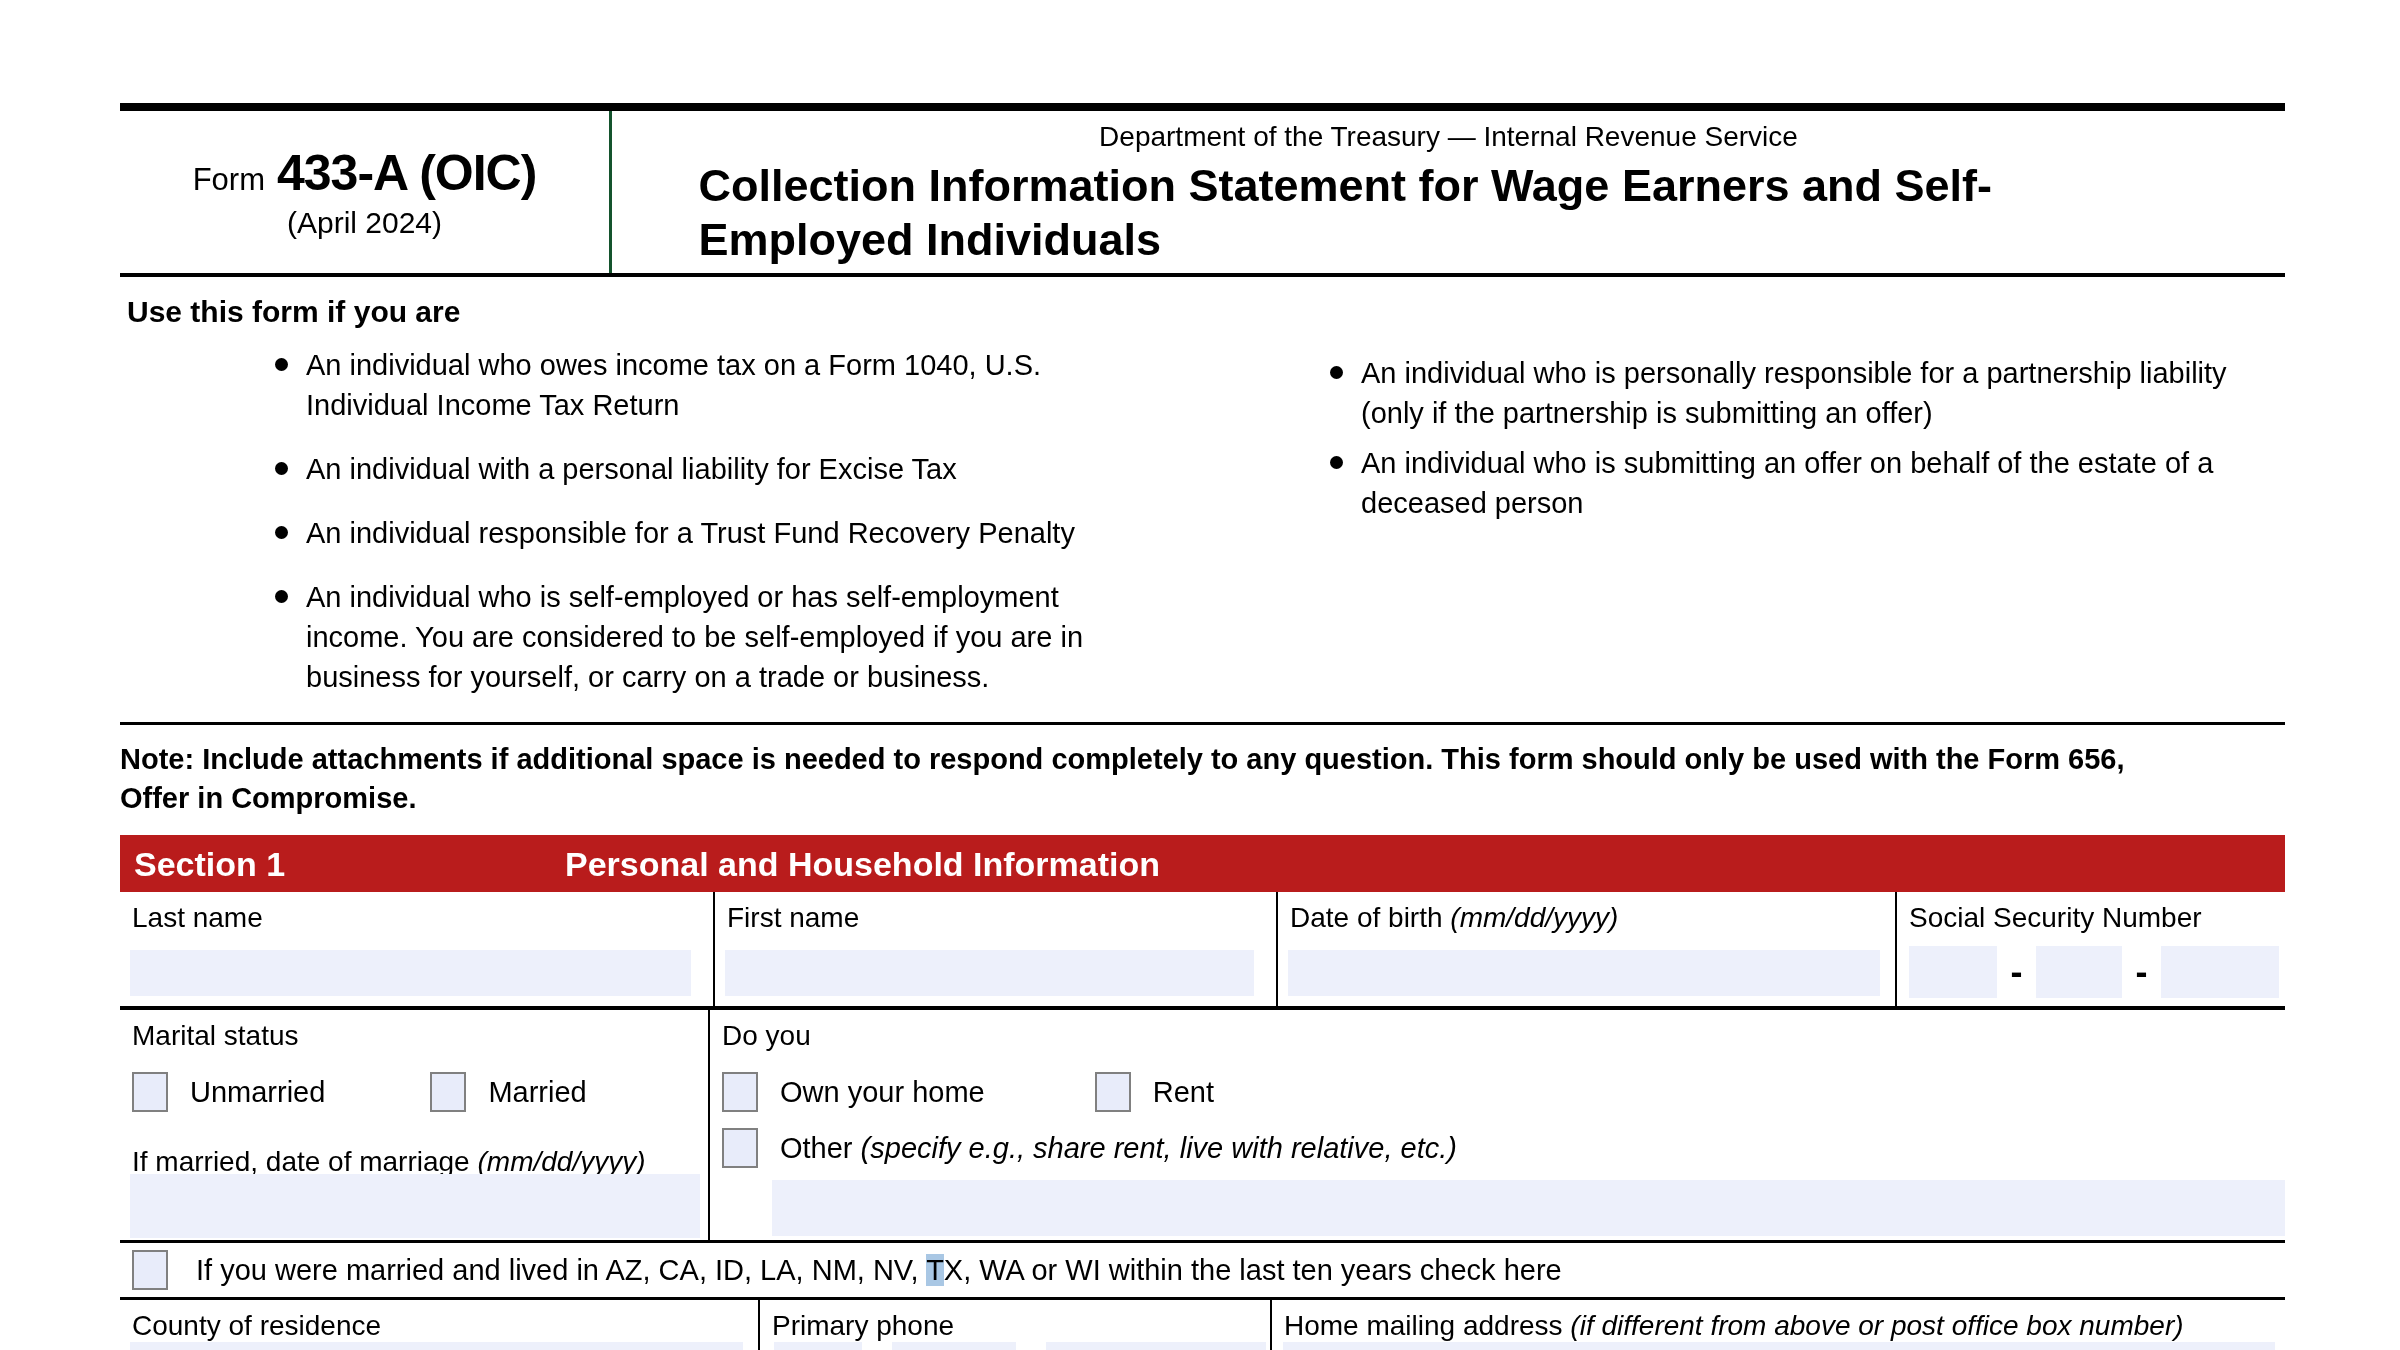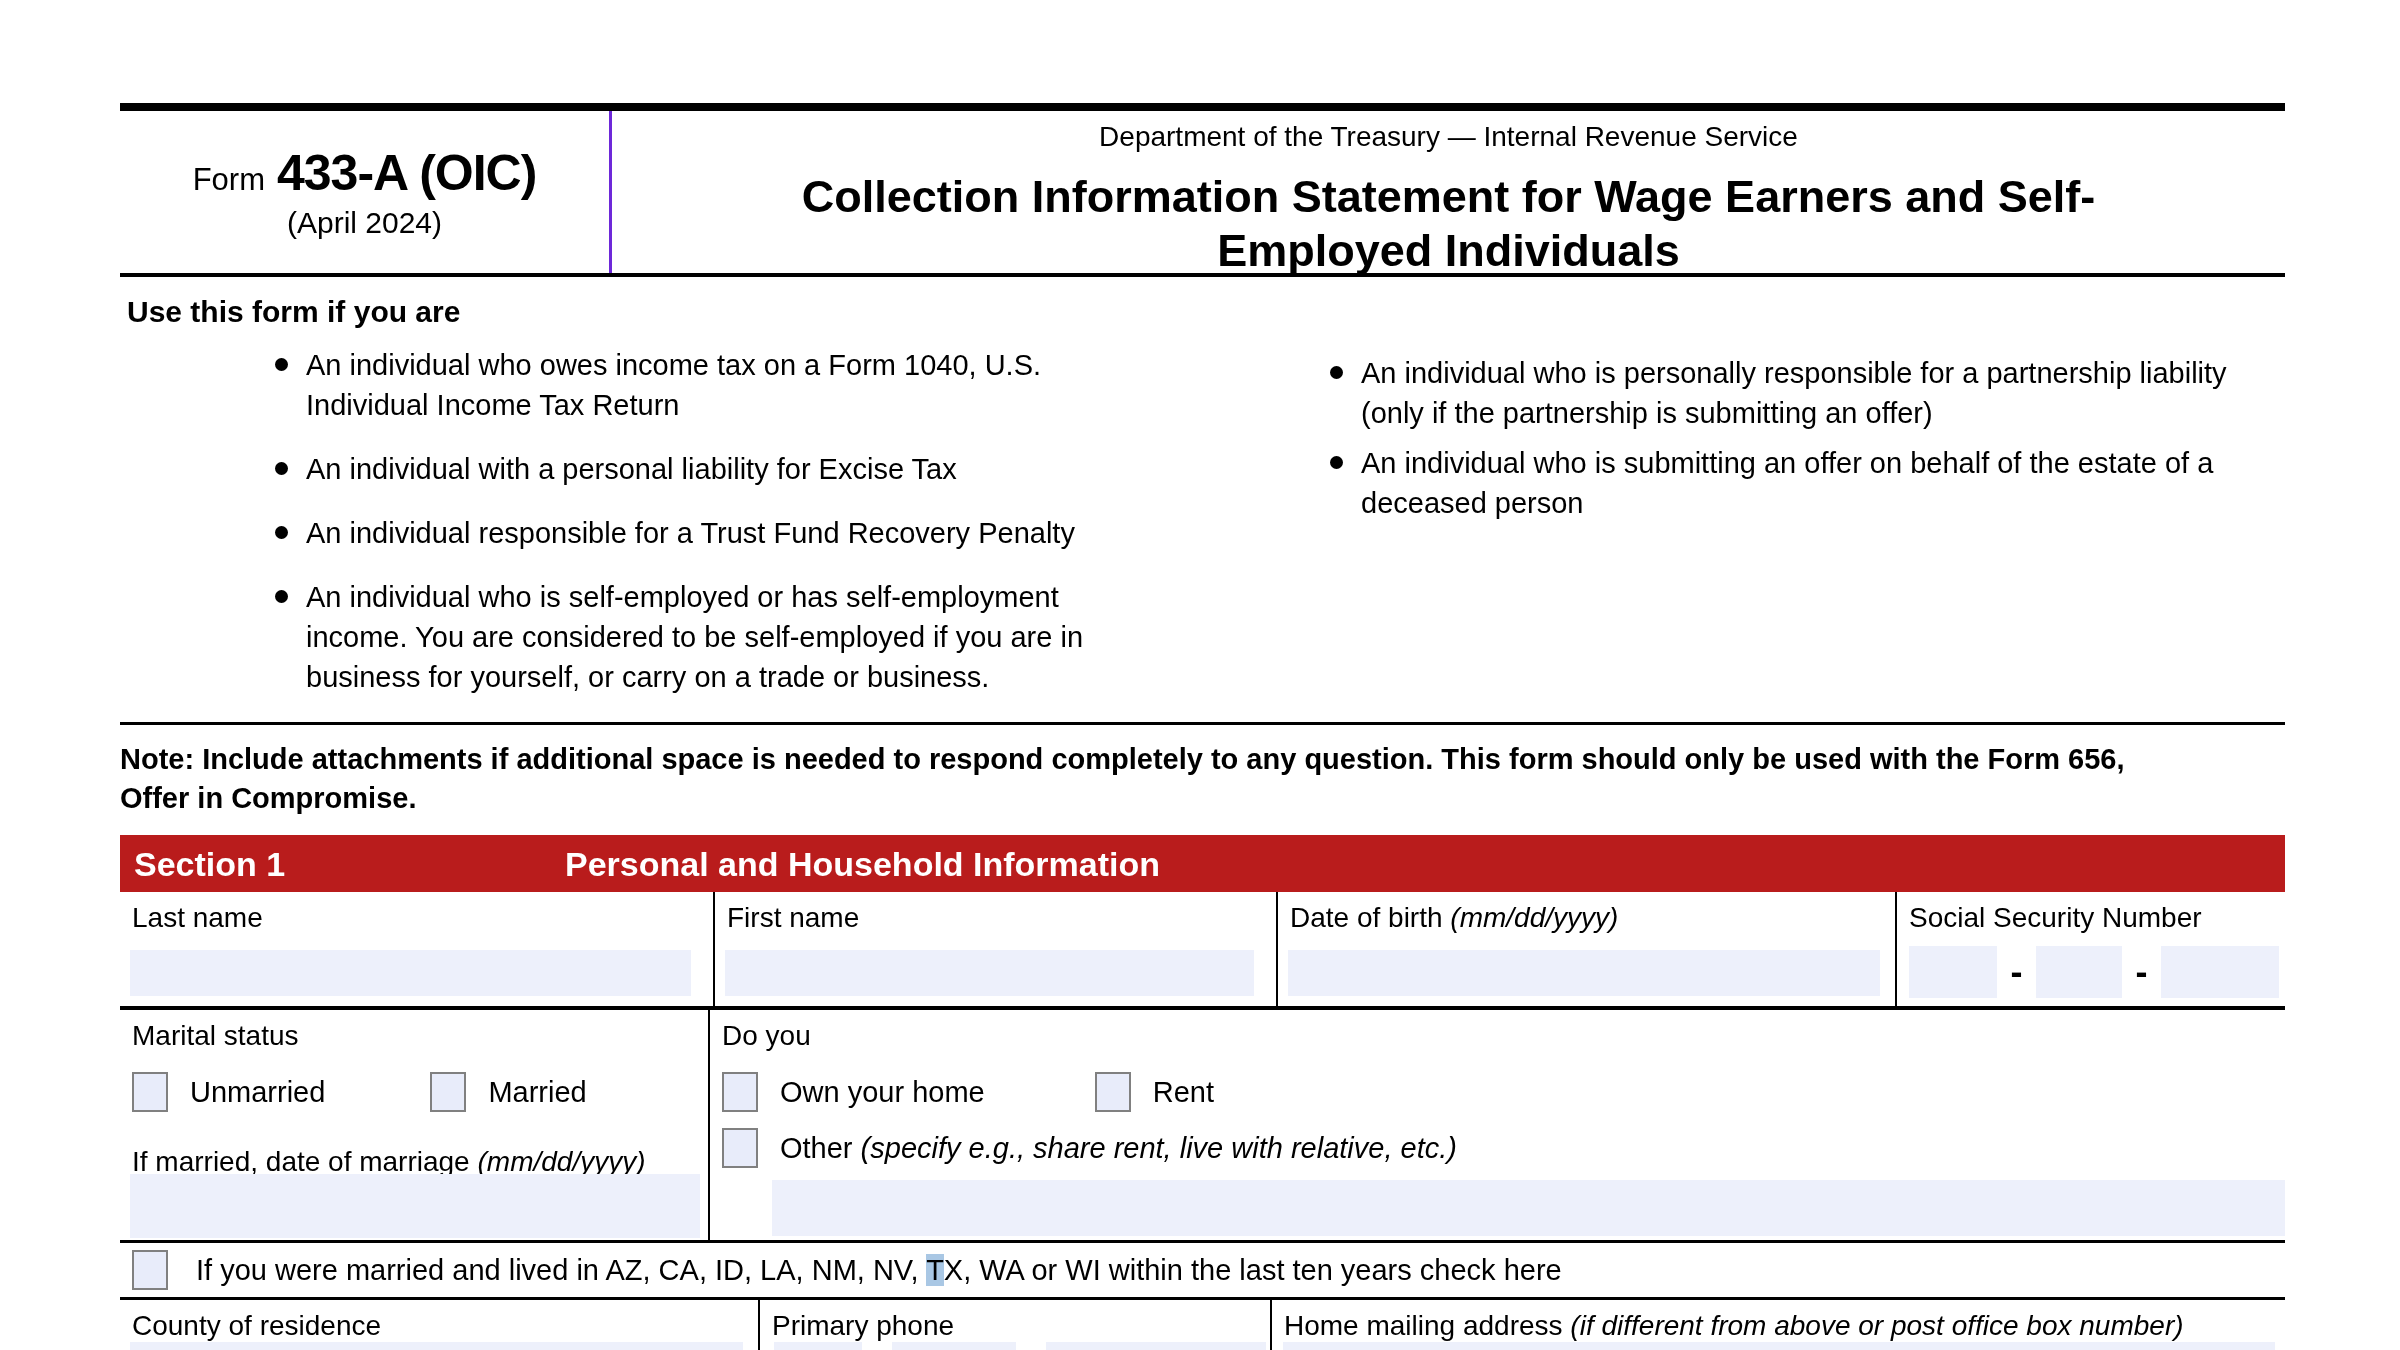--- a/index.html
+++ b/index.html
@@ -9,30 +9,30 @@
     font-family:"Liberation Sans", sans-serif;
   }
 
   
   .header-box {
     position:absolute; left:120px; top:103px; width:2165px; height:174px;
     box-sizing:border-box; border-top:8px solid #000; border-bottom:4px solid #000;
     display:flex;
   }
   .header-left {
-    width:492px; box-sizing:border-box; border-right:3px solid #6d28d9;
+    width:492px; box-sizing:border-box; border-right:3px solid #14532d;
     display:flex; flex-direction:column; align-items:center; justify-content:center; gap:4px;
   }
   .form-line { display:flex; align-items:baseline; gap:12px; }
   .form-word { font-size:31px; }
   .form-number { font-size:50px; font-weight:bold; letter-spacing:-1px; }
   .revision { font-size:30px; }
   .header-right { flex:1; display:flex; flex-direction:column; align-items:center; padding-top:10px; }
   .agency { font-size:28px; }
-  .main-title { font-size:45px; font-weight:bold; line-height:1.2; text-align:center; max-width:1500px; margin-top:17px; }
+  .main-title { font-size:45px; font-weight:bold; line-height:1.2; text-align:left; max-width:1500px; margin-top:6px; }
 
   
   .intro { position:absolute; left:120px; top:295px; width:2165px; }
   .intro-heading { font-size:30px; font-weight:bold; padding-left:7px; }
   .intro-cols { display:flex; margin-top:16px;justify-content:flex-end; }
   .col-left  { width:1210px; box-sizing:border-box; padding-left:155px; padding-right:170px; }
   .col-right { flex:1; box-sizing:border-box; padding-right:40px; padding-top:8px; }
   .bullet { display:flex; gap:18px; font-size:29px; line-height:1.38; margin-bottom:24px; }
   .col-right .bullet { margin-bottom:10px; }
   .dot { width:13px; height:13px; border-radius:50%; background:#000; flex:none; margin-top:13px; }

